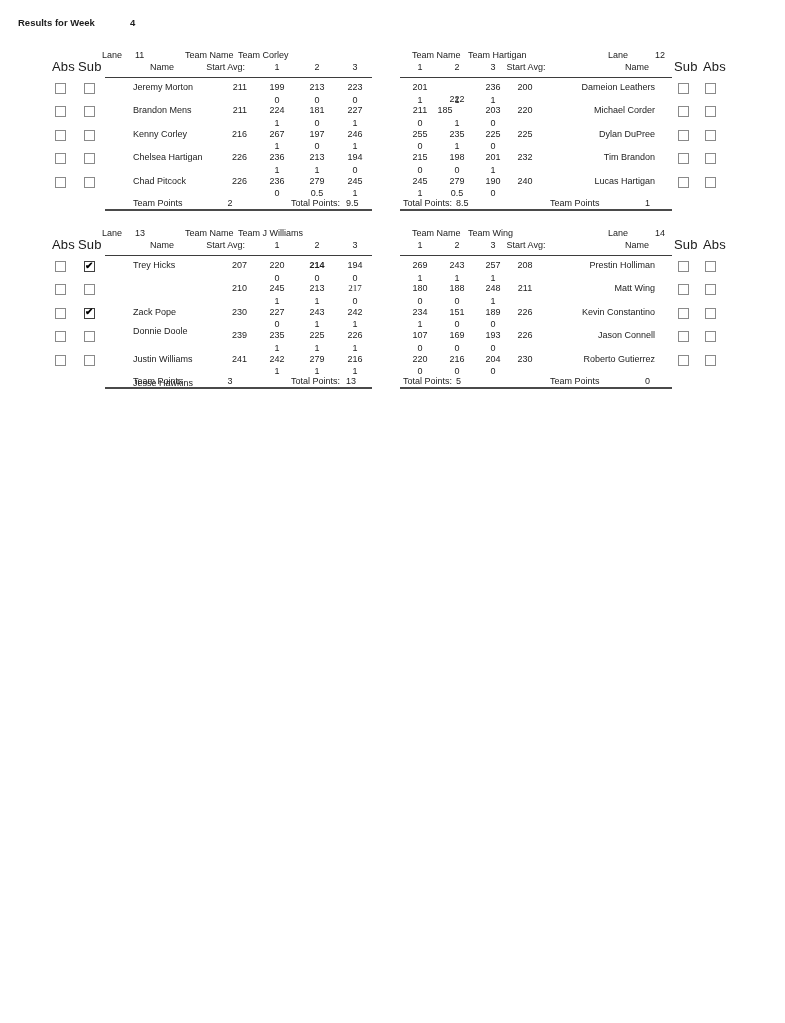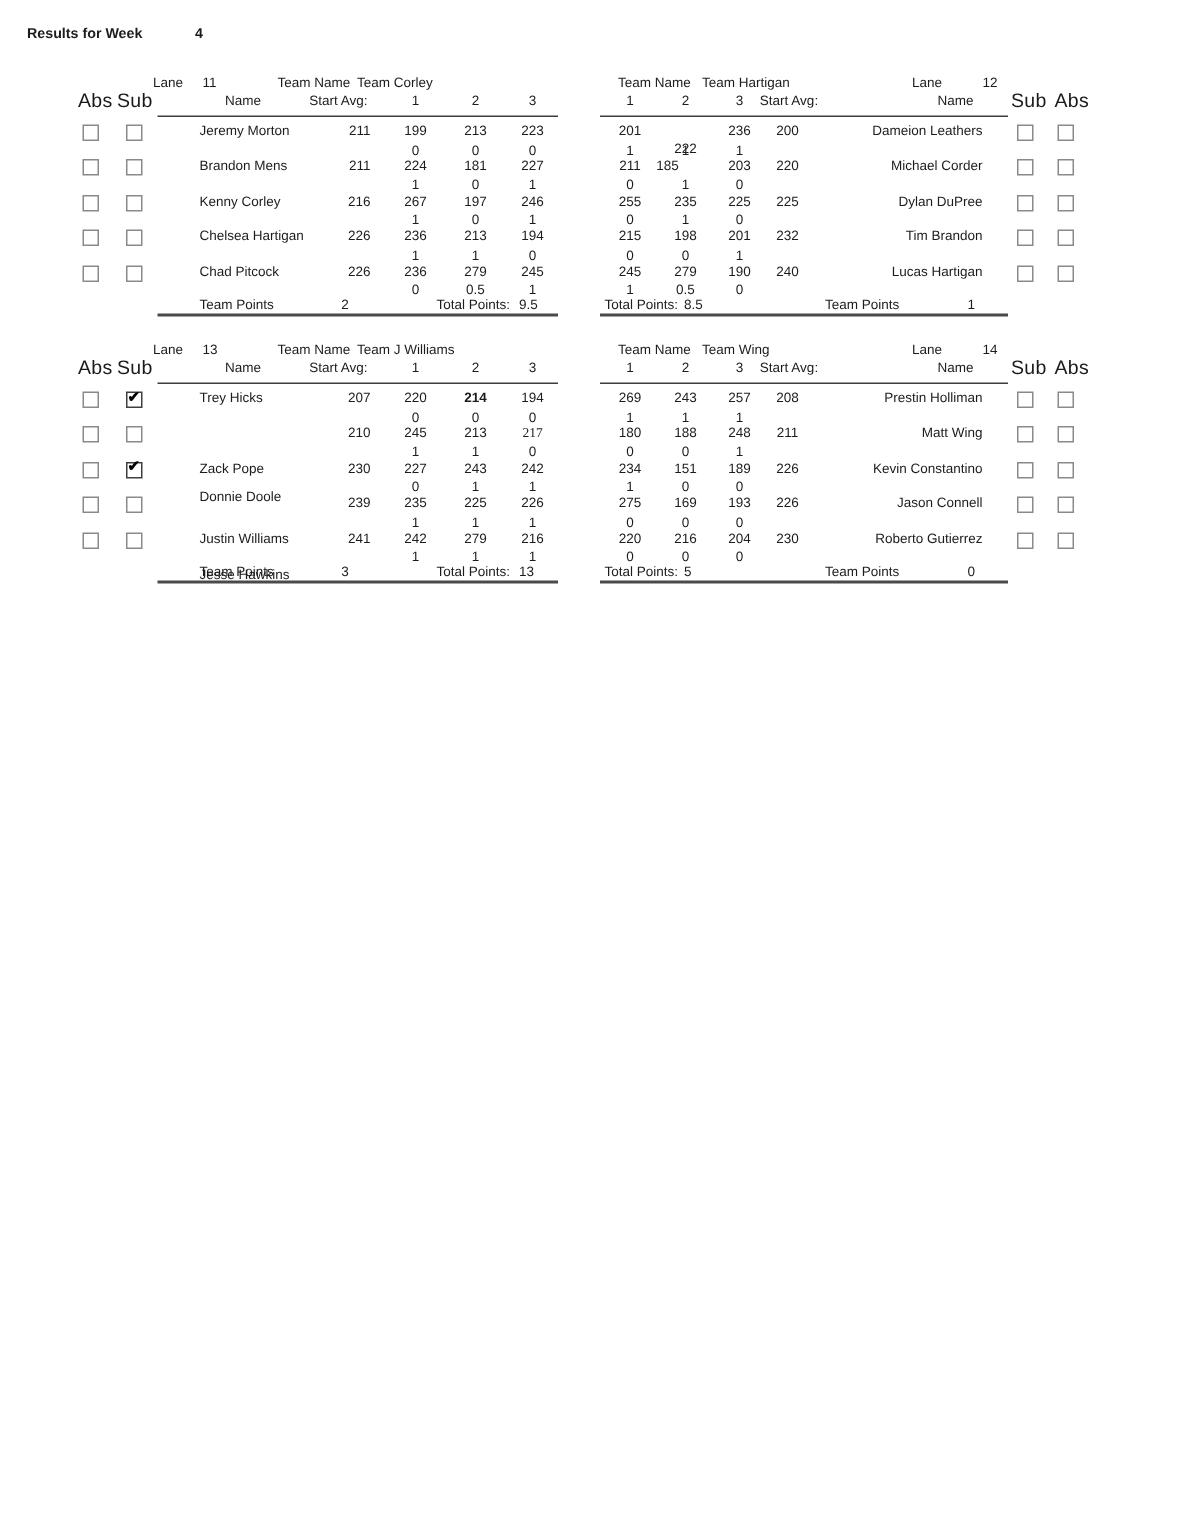--- a/index.html
+++ b/index.html
@@ -264,21 +264,21 @@
       <div class="cb" style="left: 678px; top: 107.2px;"></div>
       <div class="cb" style="left: 705px; top: 107.2px;"></div>
       <span class="cell" style="left: 133px; top: 106.2px; width: 100px; margin-top: 48px;">Jesse Hawkins</span>
       <span class="cell rt" style="left: 197px; width: 50px; top: 106.2px;">239</span>
       <span class="cell ctr" style="left: 257px; width: 40px; top: 106.2px;">235</span>
       <span class="cell ctr" style="left: 257px; width: 40px; top: 118.7px;">1</span>
       <span class="cell ctr" style="left: 297px; width: 40px; top: 106.2px;">225</span>
       <span class="cell ctr" style="left: 297px; width: 40px; top: 118.7px;">1</span>
       <span class="cell ctr" style="left: 335px; width: 40px; top: 106.2px;">226</span>
       <span class="cell ctr" style="left: 335px; width: 40px; top: 118.7px;">1</span>
-      <span class="cell ctr" style="left: 400px; width: 40px; top: 106.2px;">275</span>
+      <span class="cell ctr" style="left: 400px; width: 40px; top: 106.2px;">107</span>
       <span class="cell ctr" style="left: 400px; width: 40px; top: 118.7px;">0</span>
       <span class="cell ctr" style="left: 437px; width: 40px; top: 106.2px;">169</span>
       <span class="cell ctr" style="left: 437px; width: 40px; top: 118.7px;">0</span>
       <span class="cell ctr" style="left: 473px; width: 40px; top: 106.2px;">193</span>
       <span class="cell ctr" style="left: 473px; width: 40px; top: 118.7px;">0</span>
       <span class="cell ctr" style="left: 505px; width: 40px; top: 106.2px;">226</span>
       <span class="cell rt" style="left: 520px; width: 135px; top: 106.2px;">Jason Connell</span>
       <div class="cb" style="left: 55px; top: 130.6px;"></div>
       <div class="cb" style="left: 84px; top: 130.6px;"></div>
       <div class="cb" style="left: 678px; top: 130.6px;"></div>

